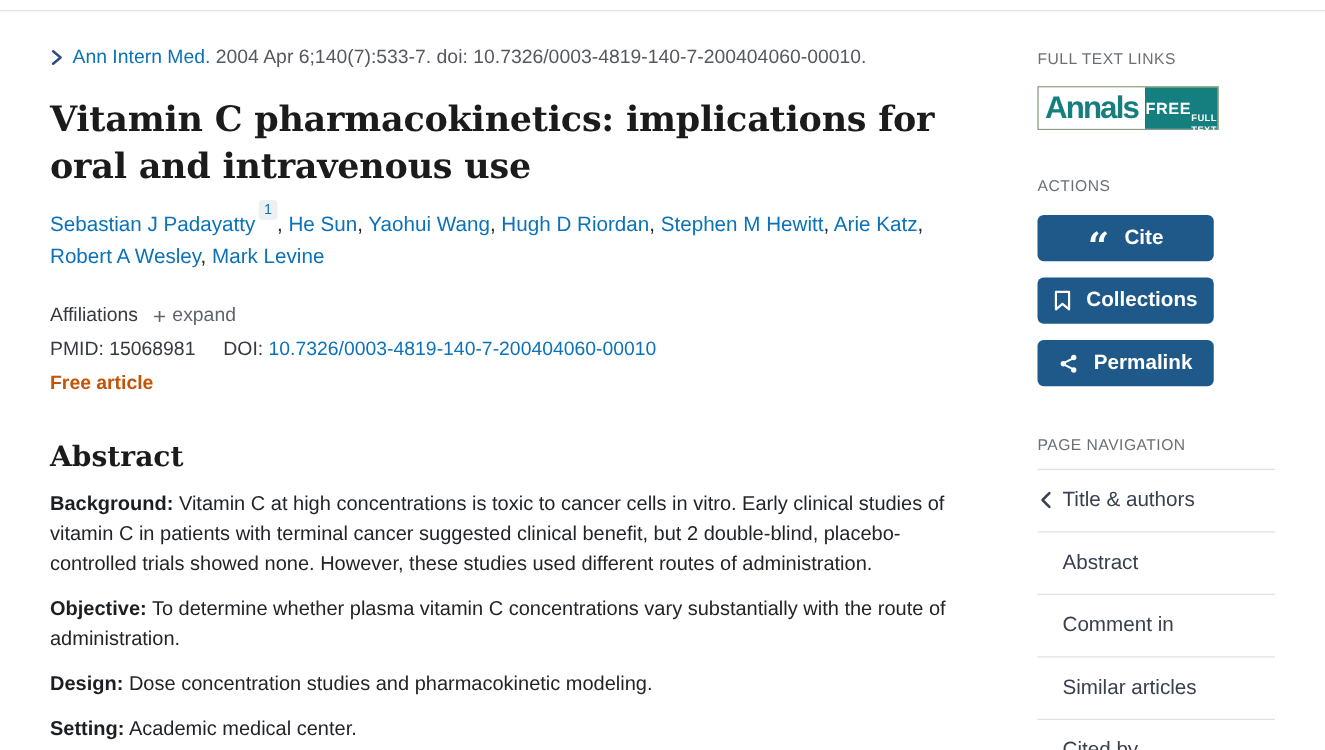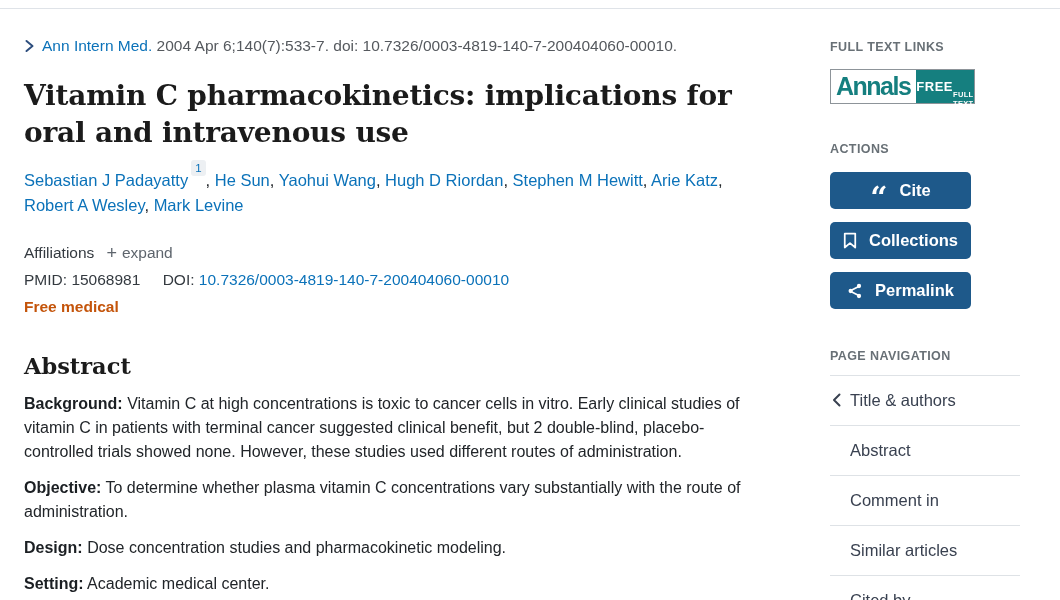--- a/index.html
+++ b/index.html
@@ -6,21 +6,21 @@
   html, body { width: 1060px; height: 600px; overflow: hidden; }
   body {
     background: #ffffff;
     font-family: "Liberation Sans", sans-serif;
     color: #212529;
     position: relative;
   }
   .top-rule { height: 9px; border-bottom: 1px solid #dfe3e8; }
 
   
-  .main { position: absolute; left: 24px; top: 10px; width: 722px; }
+  .main { position: absolute; left: 40px; top: 10px; width: 722px; }
 
   .breadcrumb {
     margin-top: 26px;
     font-size: 15.5px;
     line-height: 20px;
     color: #55595e;
     display: flex;
     align-items: center;
     gap: 7px;
   }
@@ -96,21 +96,21 @@
   }
   .abstract-para { margin-top: 12px; font-size: 16px; line-height: 24px; color: #212529; }
   .abstract-para .para-label { font-weight: 700; color: #1b1f23; }
 
   
   .sidebar { position: absolute; left: 830px; top: 10px; width: 190px; }
   .side-label {
     font-size: 12.5px;
     letter-spacing: 0.4px;
     color: #687076;
-    font-weight: 700;
+    font-weight: 400;
   }
   .ftl-label { margin-top: 30px; }
 
   .annals-badge {
     margin-top: 15px;
     display: inline-flex;
     align-items: stretch;
     border: 1px solid #8d9499;
     height: 35px;
     cursor: pointer;
@@ -215,21 +215,21 @@
     <span class="id-group">
       <span>PMID:</span>
       <span>15068981</span>
     </span>
     <span class="id-group">
       <span>DOI:</span>
       <a class="doi-link">10.7326/0003-4819-140-7-200404060-00010</a>
     </span>
   </div>
 
-  <div class="free-article">Free medical</div>
+  <div class="free-article">Free article</div>
 
   <h2 class="abstract-heading">Abstract</h2>
 
   <p class="abstract-para">
     <span class="para-label">Background:</span>
     <span>Vitamin C at high concentrations is toxic to cancer cells in vitro. Early clinical studies of vitamin C in patients with terminal cancer suggested clinical benefit, but 2 double-blind, placebo-controlled trials showed none. However, these studies used different routes of administration.</span>
   </p>
   <p class="abstract-para">
     <span class="para-label">Objective:</span>
     <span>To determine whether plasma vitamin C concentrations vary substantially with the route of administration.</span>

